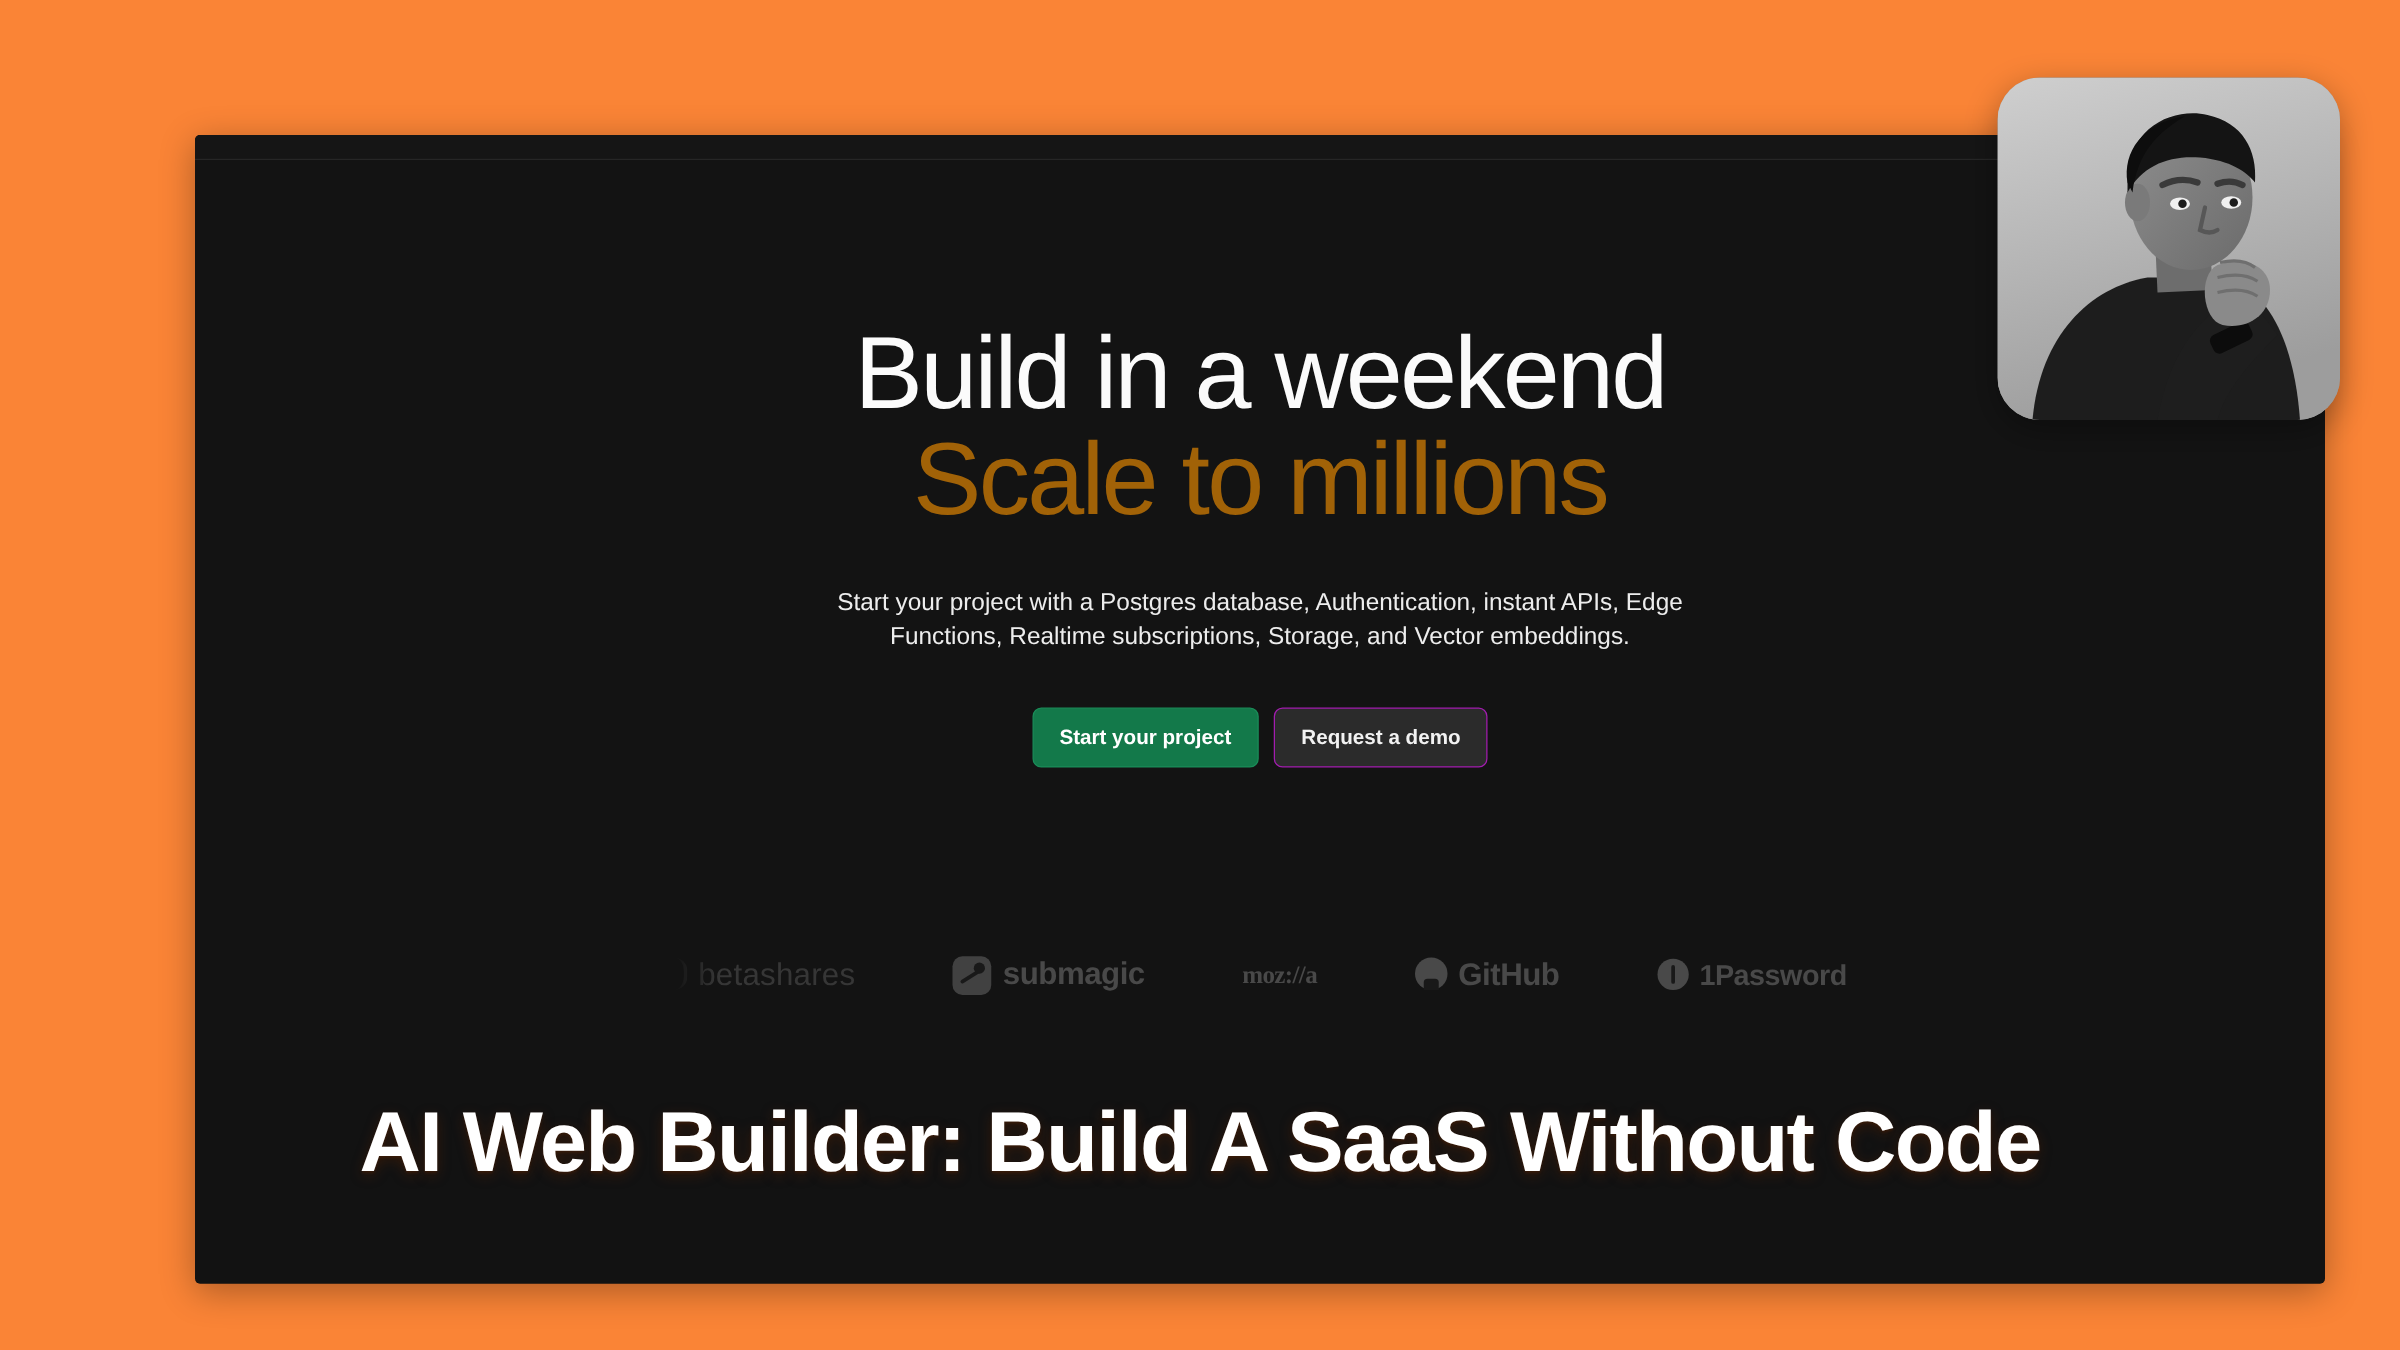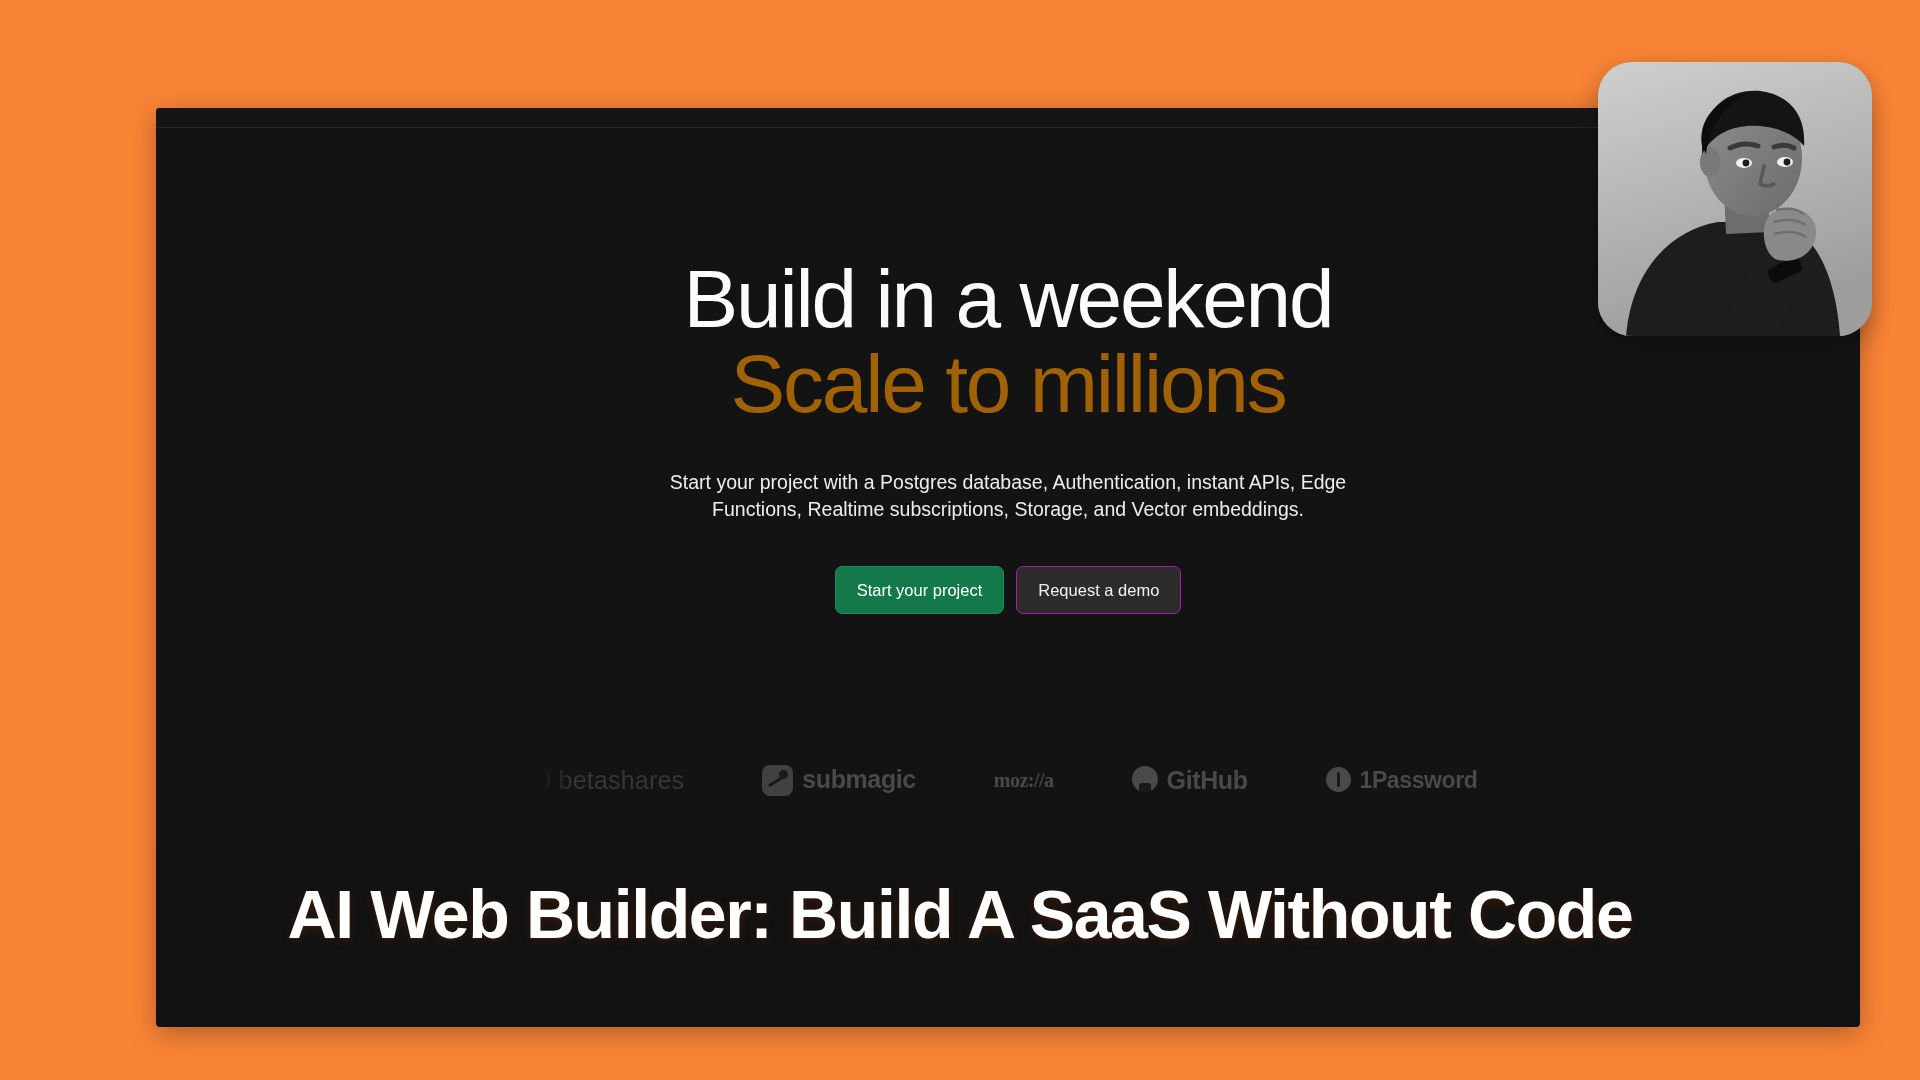--- a/index.html
+++ b/index.html
@@ -72,21 +72,21 @@
   
   #cta-row {
     margin-top:42px;
     display:flex;
     gap:12px;
     align-items:center;
   }
   .cta {
     font-family:"Liberation Sans", sans-serif;
     font-size:16.5px;
-    font-weight:400;
+    font-weight:700;
     line-height:1;
     border-radius:7px;
     padding:15px 21px;
     cursor:pointer;
     white-space:nowrap;
   }
   #btn-start {
     background:#13794a;
     color:#ffffff;
     border:1px solid #1a8c58;

